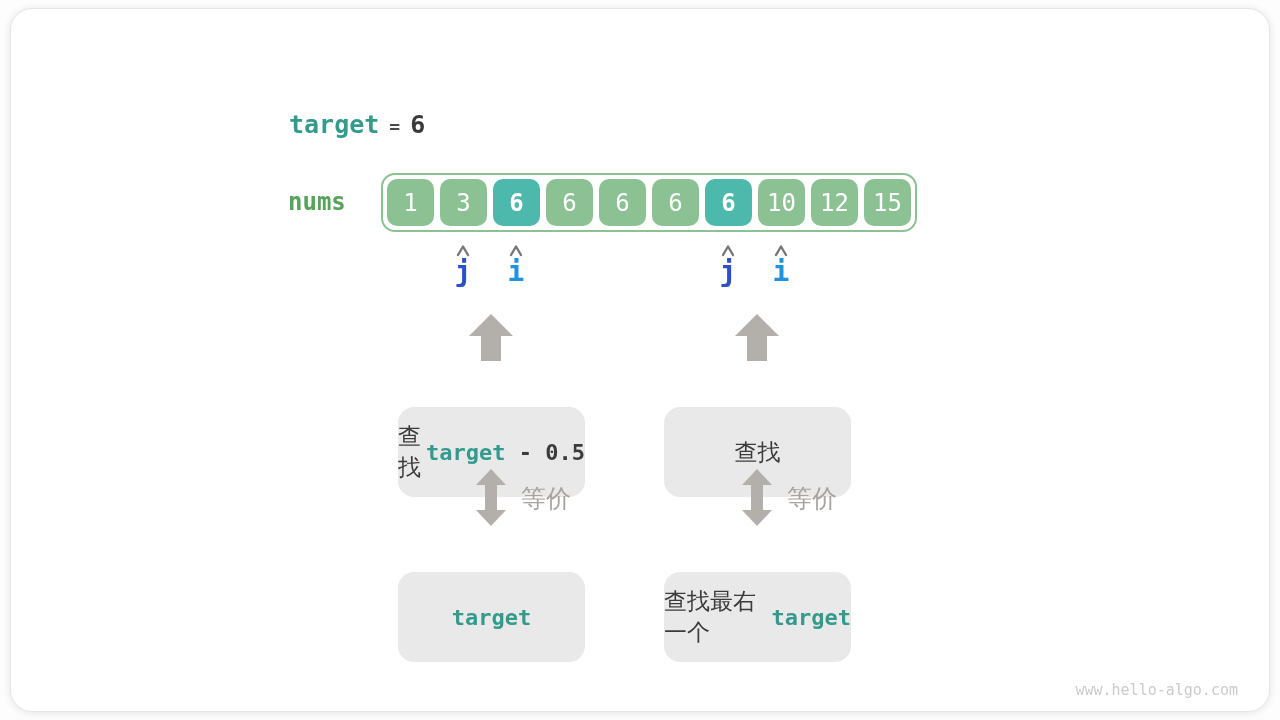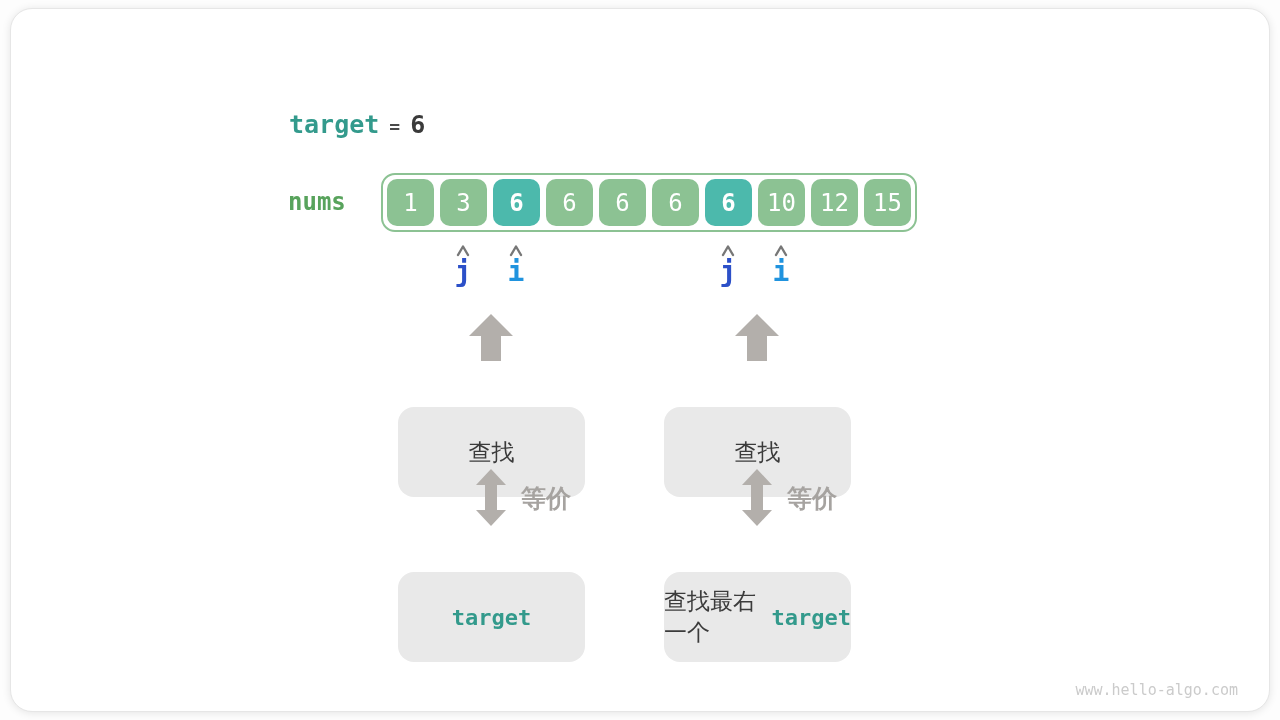--- a/index.html
+++ b/index.html
@@ -84,21 +84,21 @@
   }
   .gbox .line1 { color: #3b3b3b; font-size: 23px; }
   .gbox .line2 {
     font-family: "DejaVu Sans Mono", "Liberation Mono", monospace;
     font-size: 22px; font-weight: bold; color: #3b3b3b;
     white-space: pre;
   }
   .gbox .line2 .tvar { color: #339a8c; }
 
   .equiv {
-    color: #a6a3a0; font-size: 25px; font-weight: bold;
+    color: #a6a3a0; font-size: 25px; font-weight: normal;
   }
 
   .watermark {
     right: 42px; top: 673px;
     color: #cbcbcb; font-size: 15px;
     font-family: "DejaVu Sans Mono", "Liberation Mono", monospace;
     margin-top: 8px;
   }
 </style>
 </head>
@@ -158,20 +158,21 @@
     </svg>
 </span>
 <span class="abs up-arrow" style="left:757px">
   <svg width="44" height="47">
       <polygon points="22,0 44,22 32,22 32,47 12,47 12,22 0,22" fill="#b3afab"></polygon>
     </svg>
 </span>
 
 <div class="abs gbox" style="left:398px; top:371px">
   <div class="line1">查找</div>
+  <div class="line2"><span class="tvar">target</span><span> - 0.5</span></div>
 </div>
 <div class="abs gbox" style="left:664px; top:371px">
   <div class="line1">查找</div>
 </div>
 
 <span class="abs dbl-arrow" style="left:491px">
   <svg width="30" height="57">
       <polygon points="15,0 30,16 21,16 21,41 30,41 15,57 0,41 9,41 9,16 0,16" fill="#b3afab"></polygon>
     </svg>
 </span>

